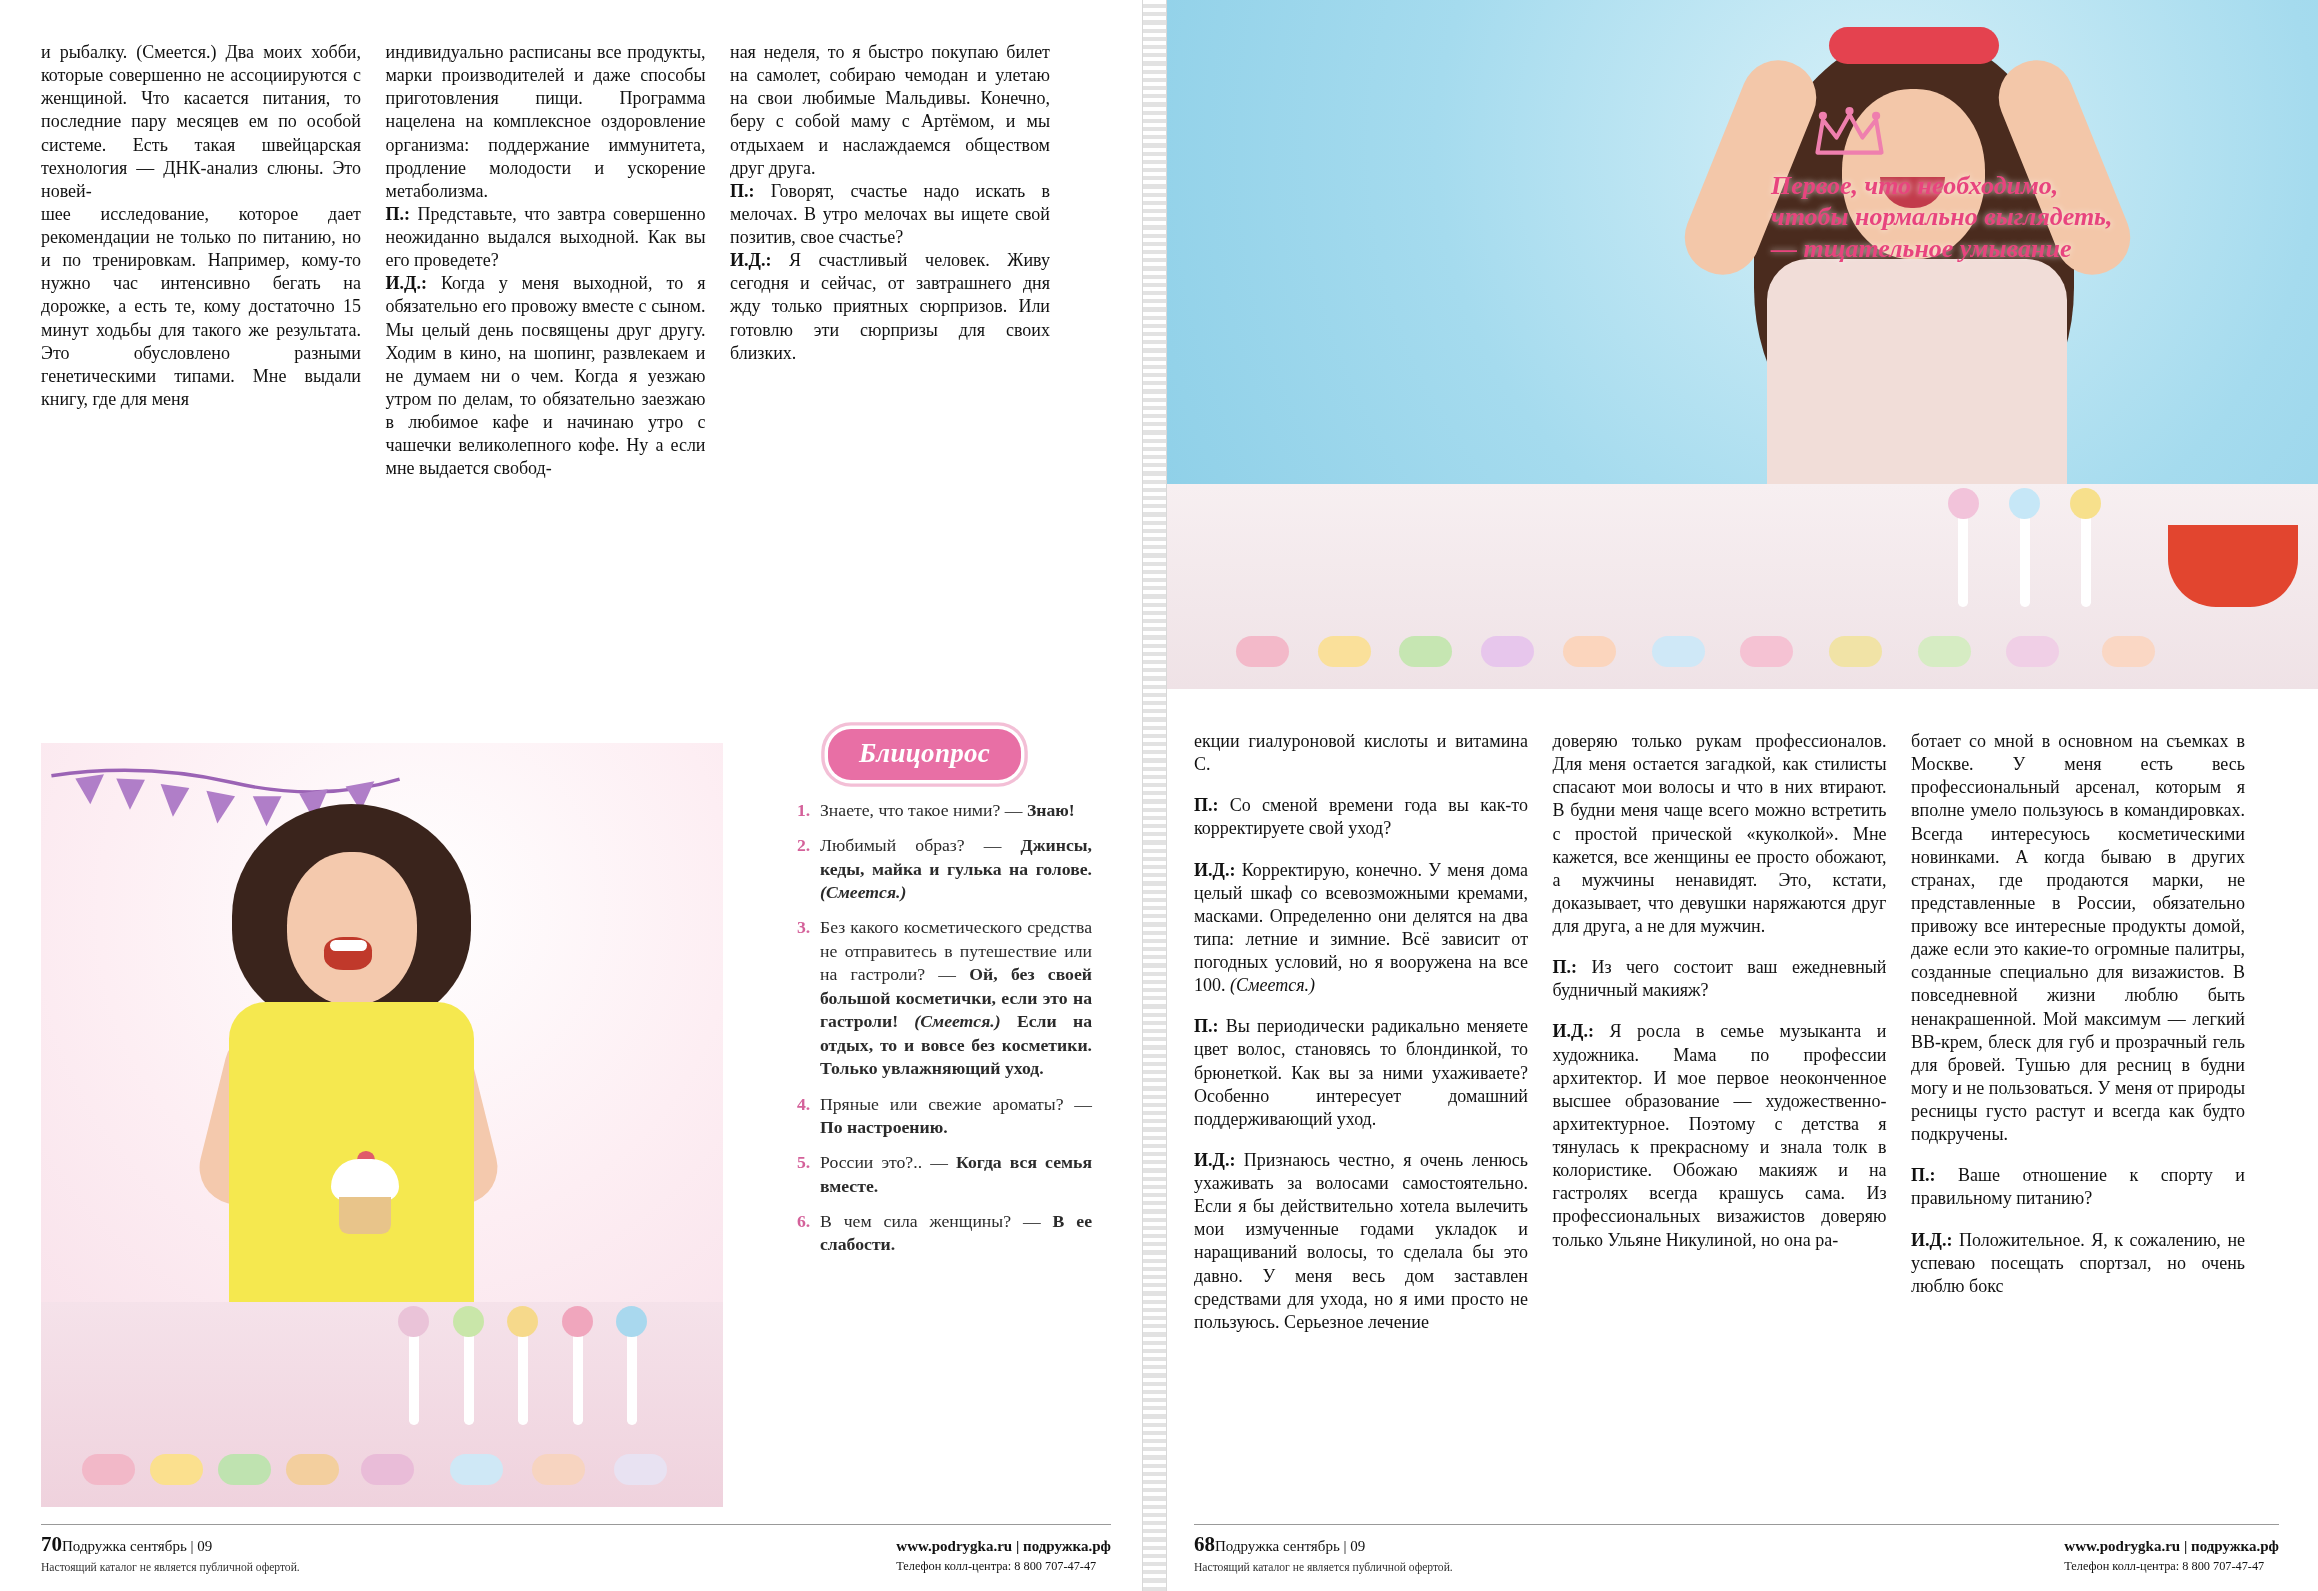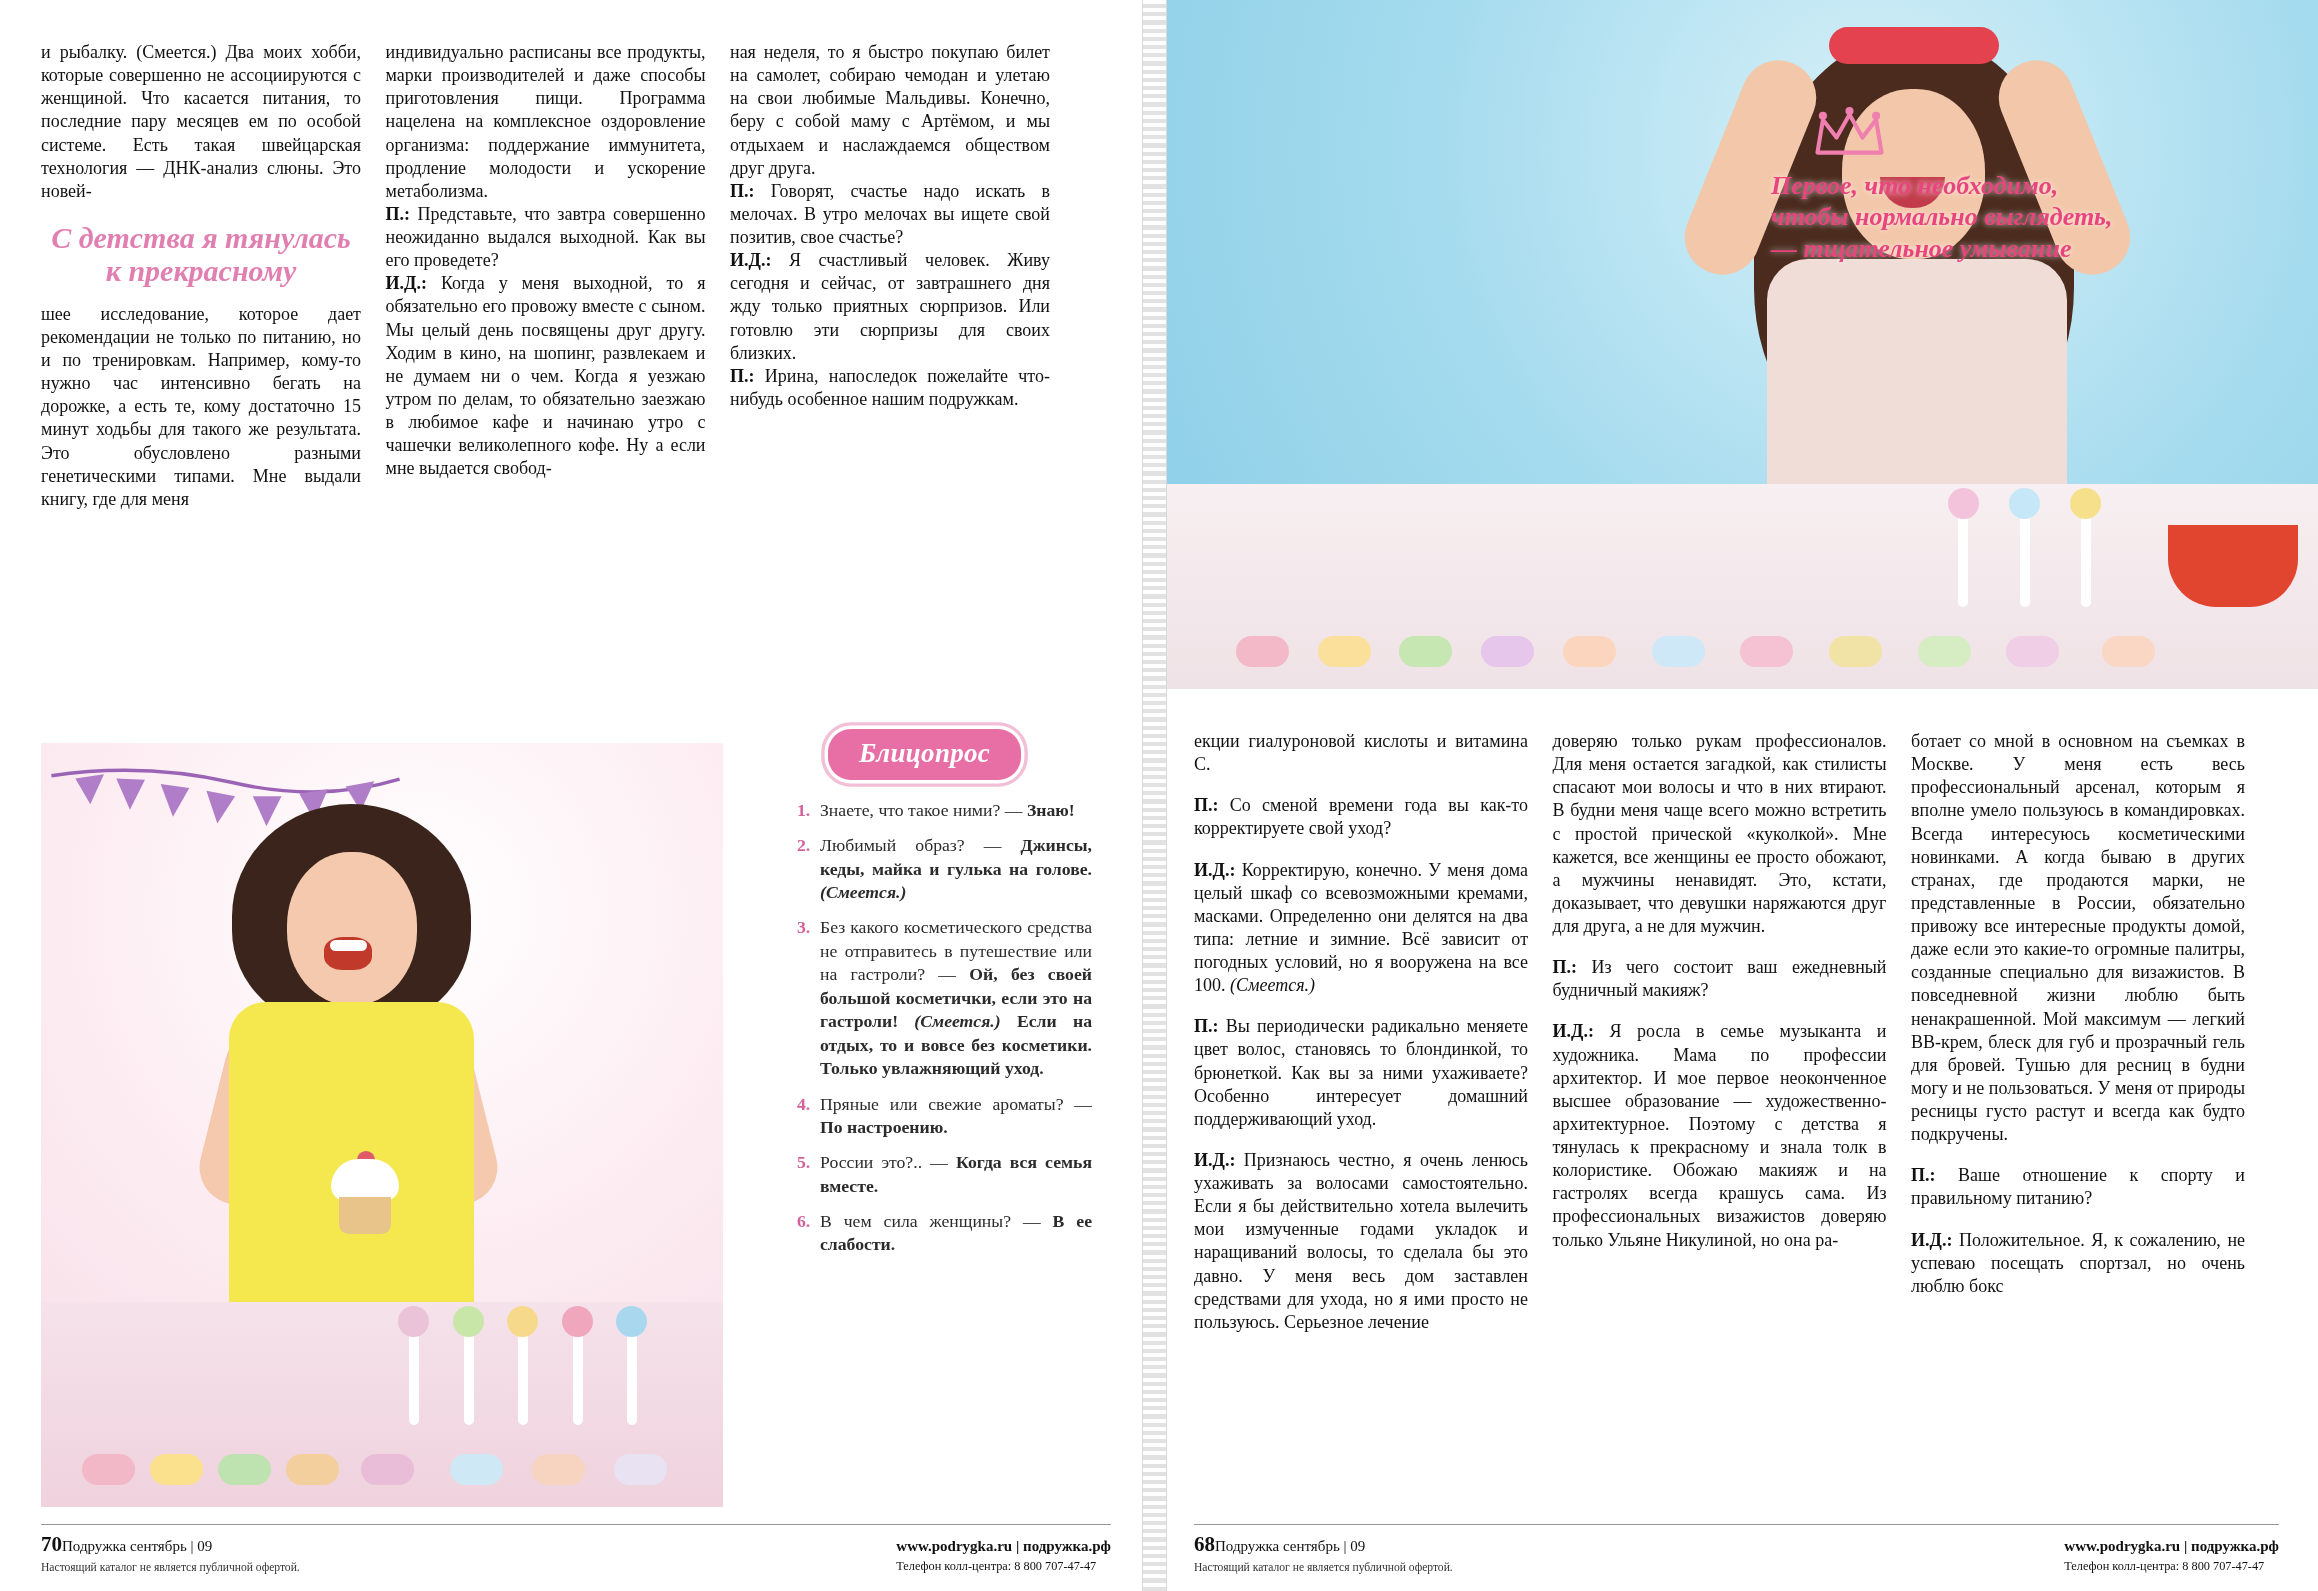--- a/index.html
+++ b/index.html
@@ -102,24 +102,20 @@
 
 <div class="spread">
 
   <div class="page page-left">
 
     <div class="cols">
 
       <div class="col">
         <p>и рыбалку. (Смеется.) Два моих хобби, которые совершенно не ассоциируются с женщиной. Что касается питания, то последние пару месяцев ем по особой системе. Есть такая швейцарская технология — ДНК-анализ слюны. Это новей-</p>
 
-        <div class="headline">
-          <span class="dot"></span>
-          <span>С детства я тянулась к прекрасному</span>
-        </div>
 
         <p>шее исследование, которое дает рекомендации не только по питанию, но и по тренировкам. Например, кому-то нужно час интенсивно бегать на дорожке, а есть те, кому достаточно 15 минут ходьбы для такого же результата. Это обусловлено разными генетическими типами. Мне выдали книгу, где для меня</p>
       </div>
 
       <div class="col">
         <p>индивидуально расписаны все продукты, марки производителей и даже способы приготовления пищи. Программа нацелена на комплексное оздоровление организма: поддержание иммунитета, продление молодости и ускорение метаболизма.</p>
         <p>
           <span class="q">П.:</span><span> Представьте, что завтра совершенно неожиданно выдался выходной. Как вы его проведете?</span>
         </p>
         <p>
@@ -127,23 +123,20 @@
         </p>
       </div>
 
       <div class="col">
         <p>ная неделя, то я быстро покупаю билет на самолет, собираю чемодан и улетаю на свои любимые Мальдивы. Конечно, беру с собой маму с Артёмом, и мы отдыхаем и наслаждаемся обществом друг друга.</p>
         <p>
           <span class="q">П.:</span><span> Говорят, счастье надо искать в мелочах. В утро мелочах вы ищете свой позитив, свое счастье?</span>
         </p>
         <p>
           <span class="q">И.Д.:</span><span> Я счастливый человек. Живу сегодня и сейчас, от завтрашнего дня жду только приятных сюрпризов. Или готовлю эти сюрпризы для своих близких.</span>
-        </p>
-        <p>
-          <span class="q">П.:</span><span> Ирина, напоследок пожелайте что-нибудь особенное нашим подружкам.</span>
         </p>
       </div>
     </div>
 
     <div class="photo-left">
       <div class="ph-wall"></div>
 
       <svg class="bunting" viewBox="0 0 520 120">
         <path d="M5,20 Q140,0 270,30 Q400,60 515,25" stroke="#9b63b5" stroke-width="5" fill="none"></path>
         <g fill="#b07ec8">

